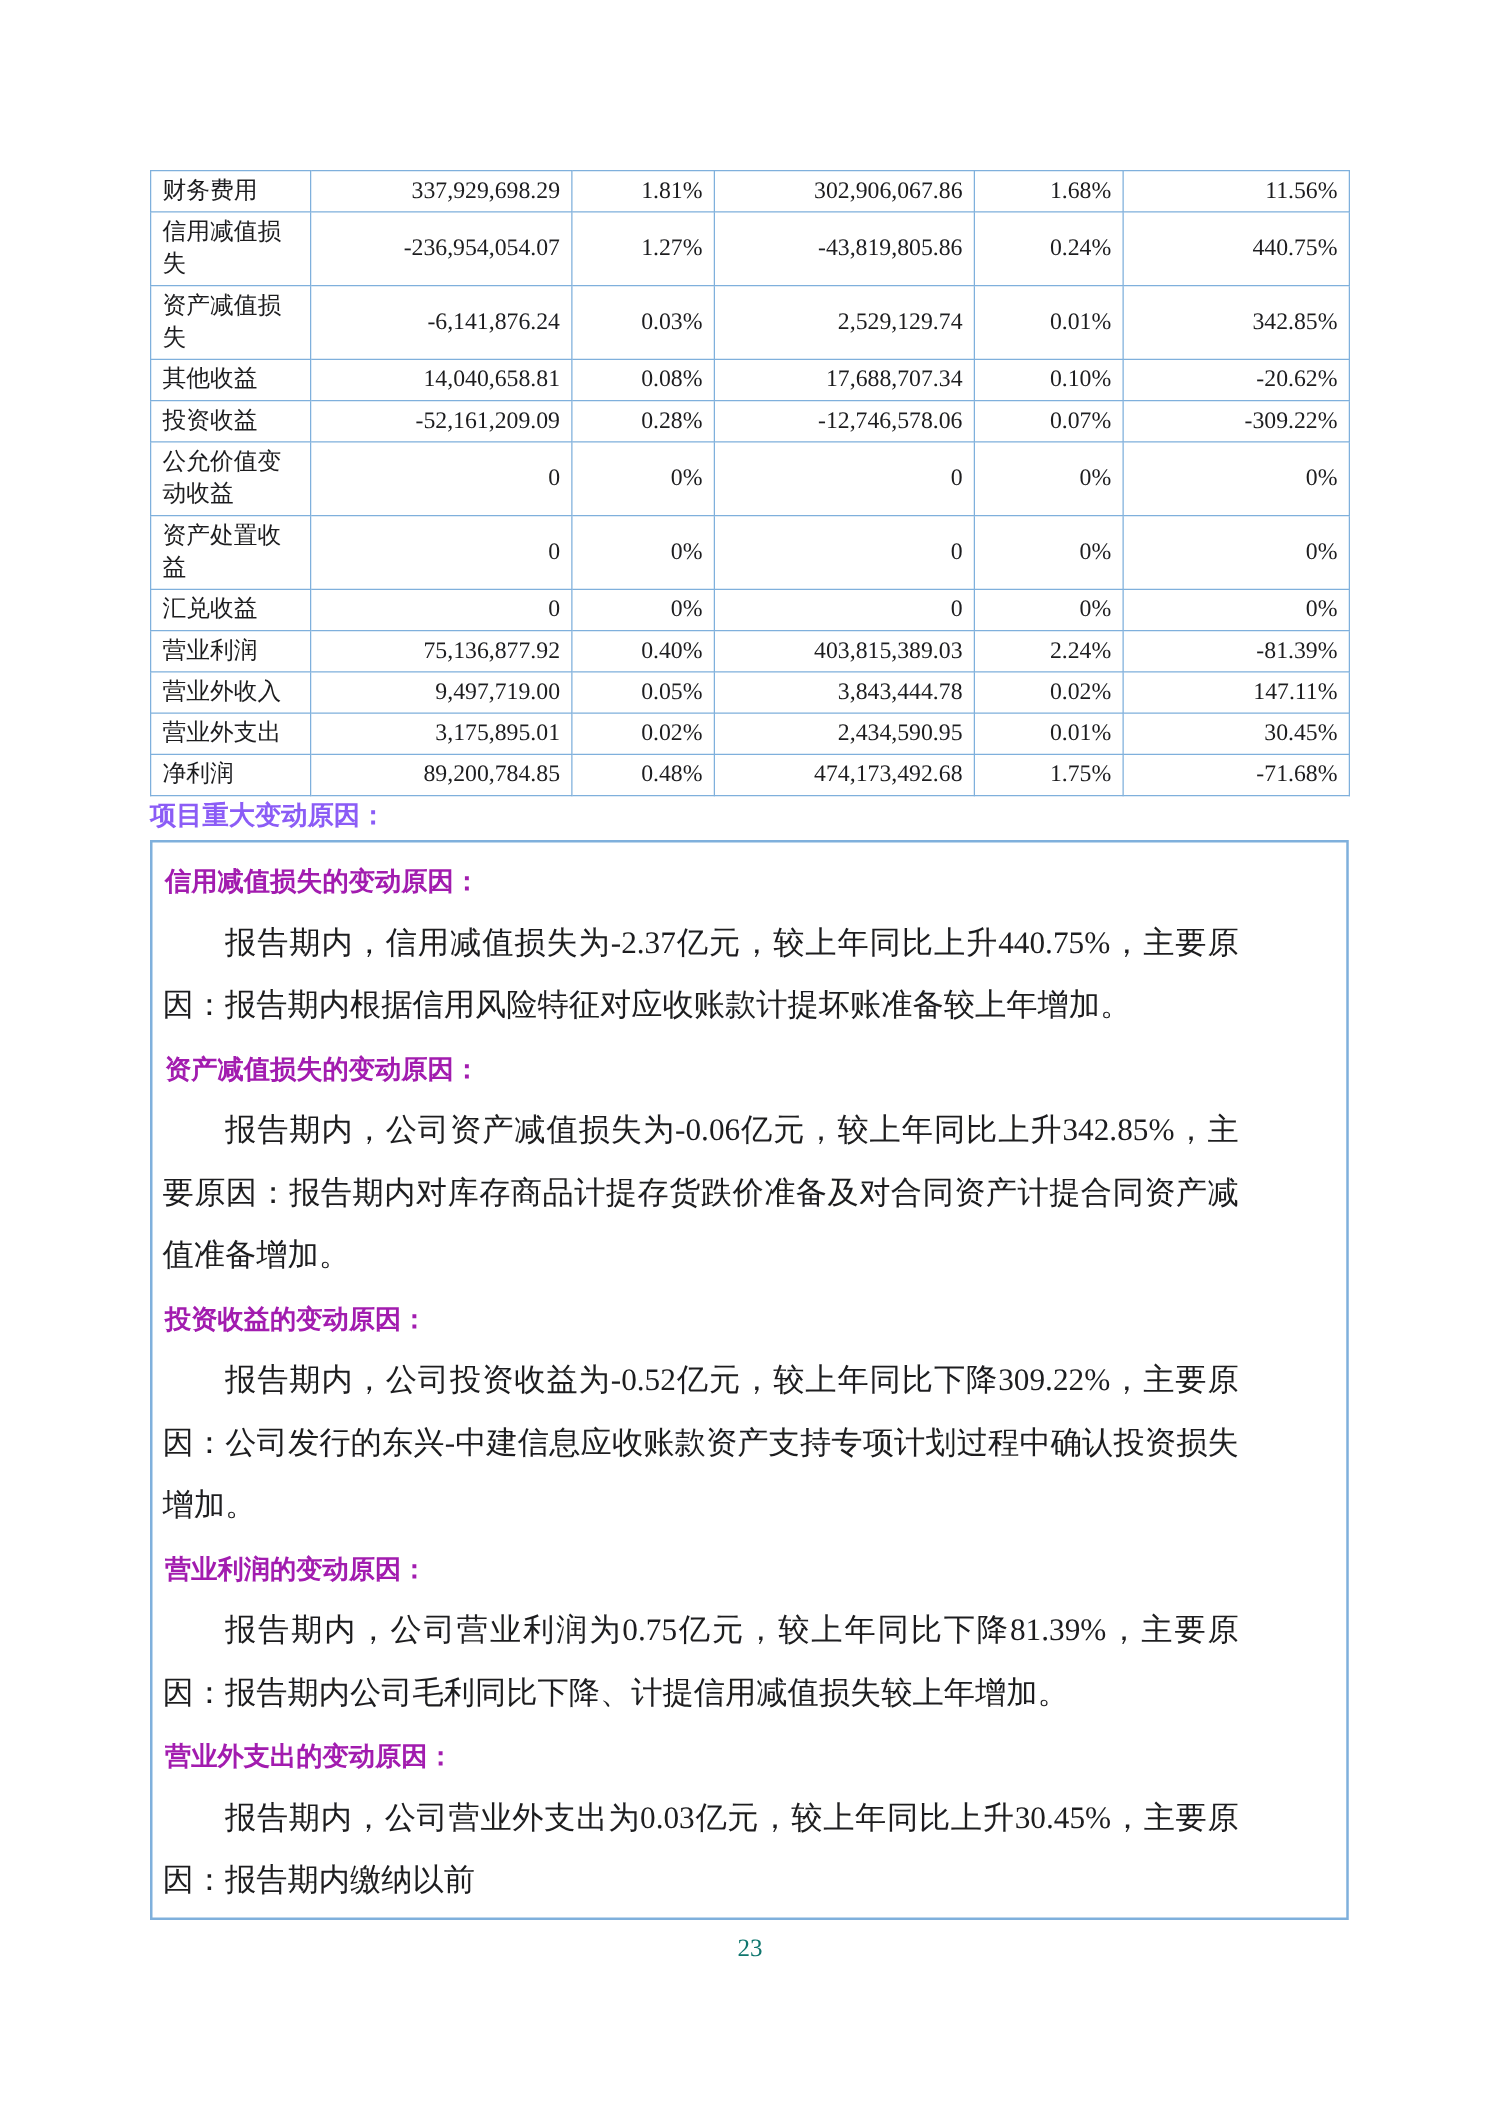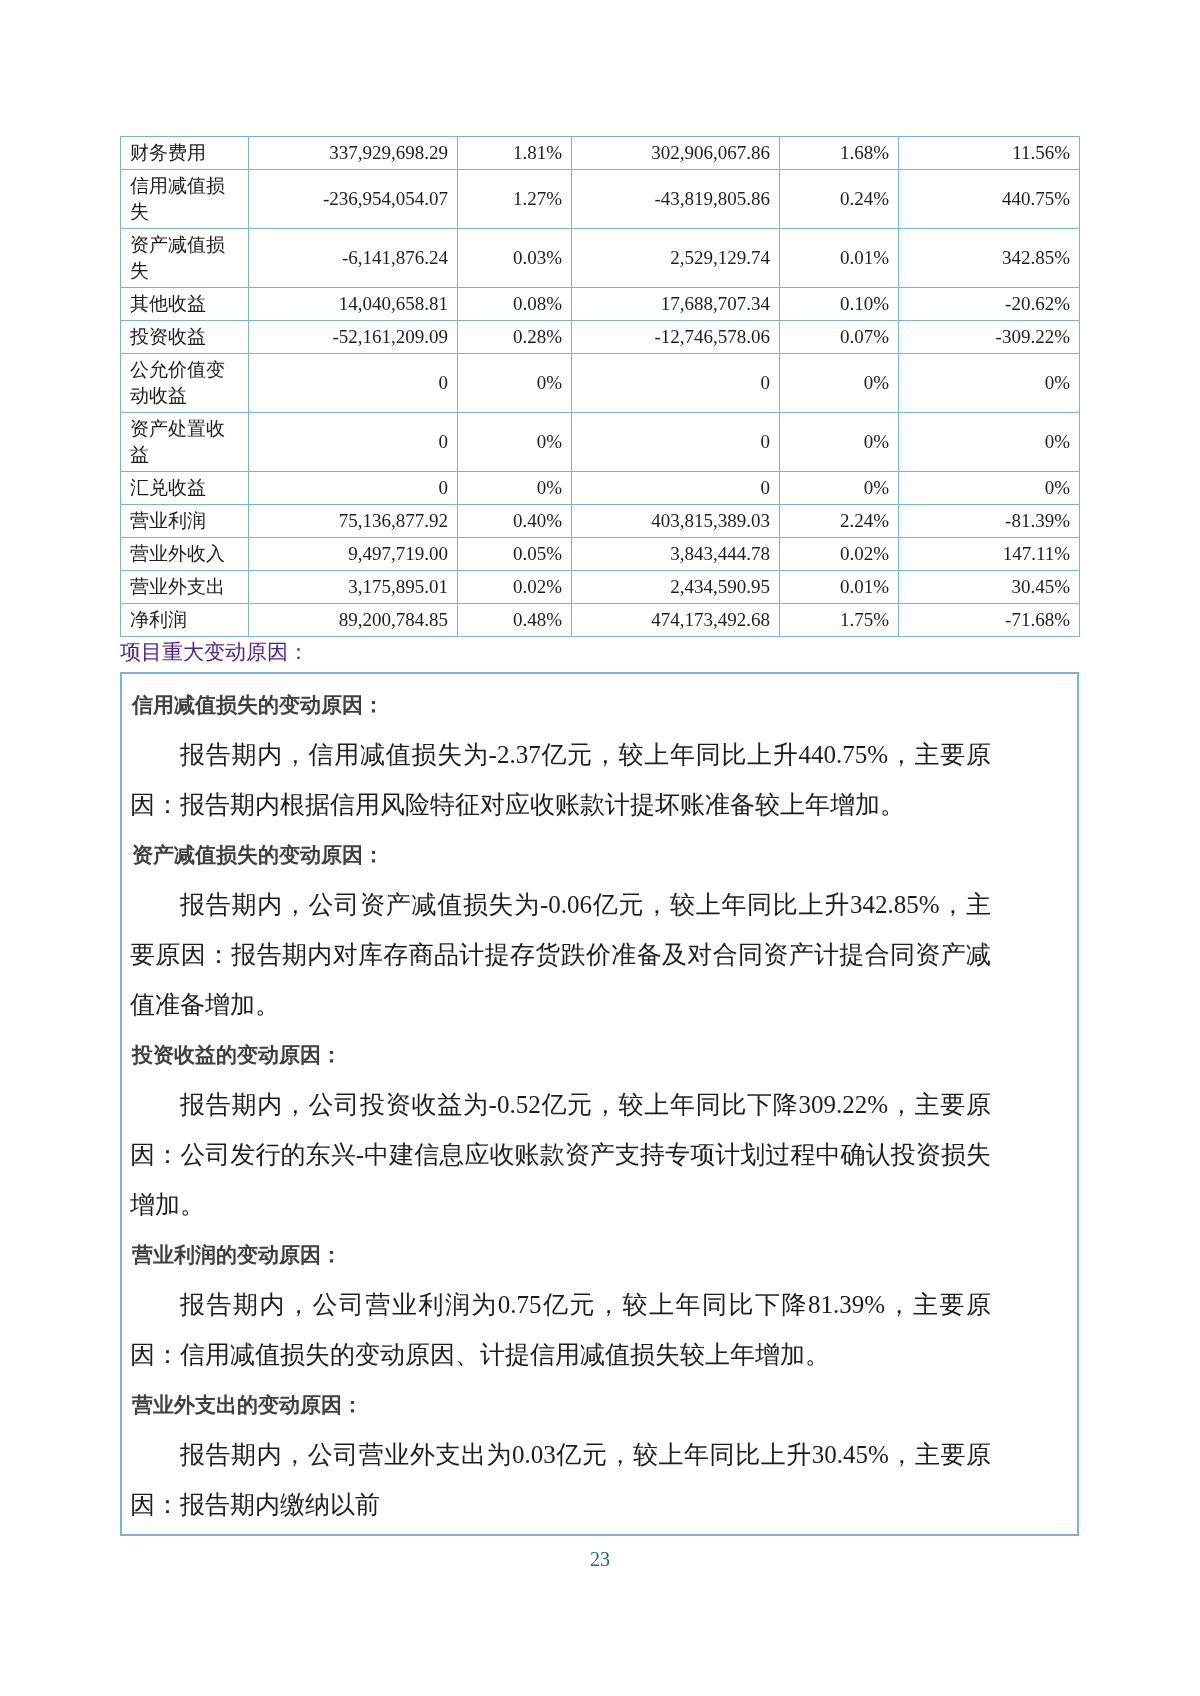--- a/index.html
+++ b/index.html
@@ -24,31 +24,31 @@
     line-height: 26px;
     vertical-align: middle;
     overflow: hidden;
   }
   .fin-table td.lbl { text-align: left; word-break: break-all; }
   .fin-table td.num { text-align: right; font-variant-numeric: tabular-nums; }
 
   
   .content { position: absolute; left: 120px; top: 640px; width: 959px; }
   .section-title {
-    font-weight: normal; font-size: 21px; line-height: 24px;
-    margin: 0 0 8px 0; color: #4c1d95;
+    font-weight: bold; font-size: 21px; line-height: 24px;
+    margin: 0 0 8px 0; color: #8b5cf6;
   }
   .reasons-box {
     border: 2px solid #7fb0dc;
     padding: 6px 8px 4px 8px;
     background: #ffffff;
   }
   .reason-heading {
     font-weight: bold; font-size: 21px; line-height: 50px;
-    padding-left: 2px; color: #404040;
+    padding-left: 2px; color: #a21caf;
   }
   .reason-body {
     margin: 0; font-size: 25px; line-height: 50px;
     text-indent: 2em; text-align: justify;
     padding-right: 78px;
     word-break: break-all;
   }
 
   
   .page-number {
@@ -185,21 +185,21 @@
         <p class="reason-body">报告期内，公司资产减值损失为-0.06亿元，较上年同比上升342.85%，主要原因：报告期内对库存商品计提存货跌价准备及对合同资产计提合同资产减值准备增加。</p>
       </div>
 
       <div class="reason">
         <div class="reason-heading">投资收益的变动原因：</div>
         <p class="reason-body">报告期内，公司投资收益为-0.52亿元，较上年同比下降309.22%，主要原因：公司发行的东兴-中建信息应收账款资产支持专项计划过程中确认投资损失增加。</p>
       </div>
 
       <div class="reason">
         <div class="reason-heading">营业利润的变动原因：</div>
-        <p class="reason-body">报告期内，公司营业利润为0.75亿元，较上年同比下降81.39%，主要原因：信用减值损失的变动原因、计提信用减值损失较上年增加。</p>
+        <p class="reason-body">报告期内，公司营业利润为0.75亿元，较上年同比下降81.39%，主要原因：报告期内公司毛利同比下降、计提信用减值损失较上年增加。</p>
       </div>
 
 
       <div class="reason">
         <div class="reason-heading">营业外支出的变动原因：</div>
         <p class="reason-body">报告期内，公司营业外支出为0.03亿元，较上年同比上升30.45%，主要原因：报告期内缴纳以前</p>
       </div>
 
     </div>
   </div>

